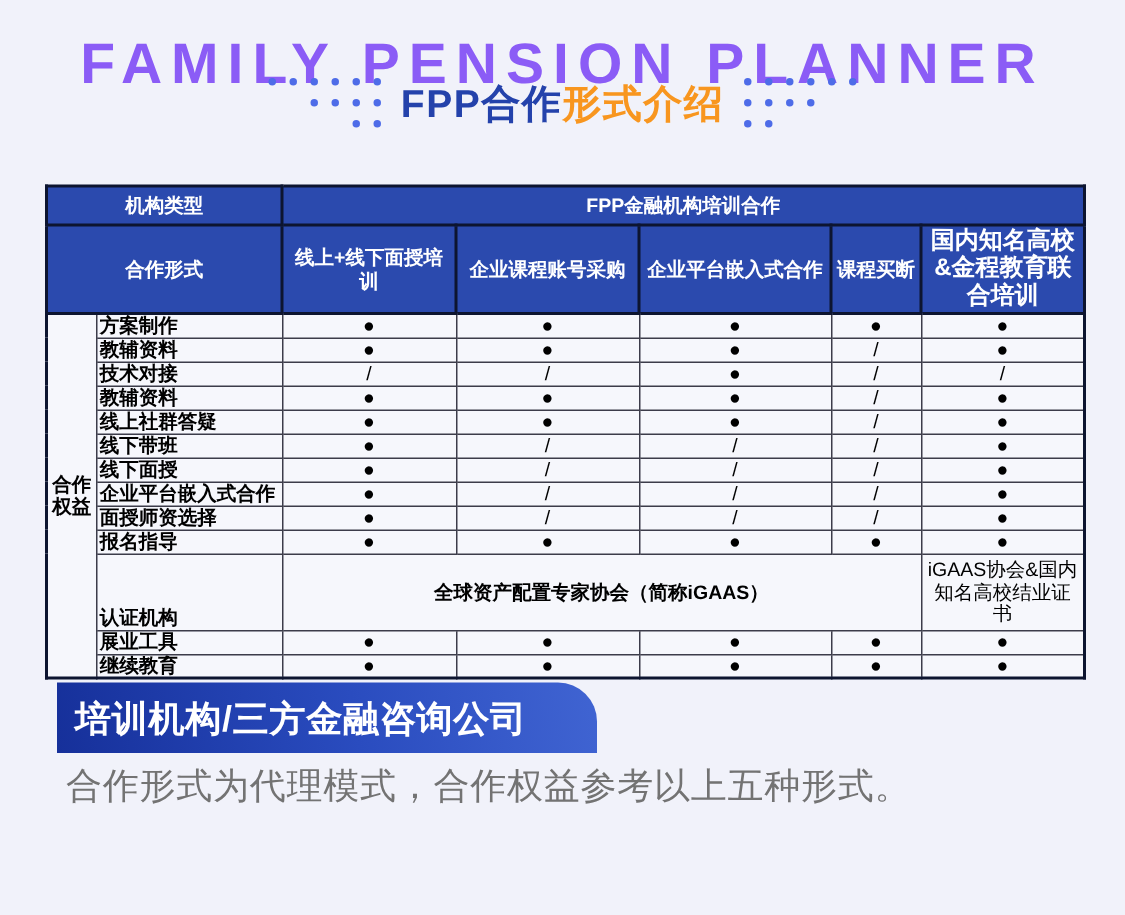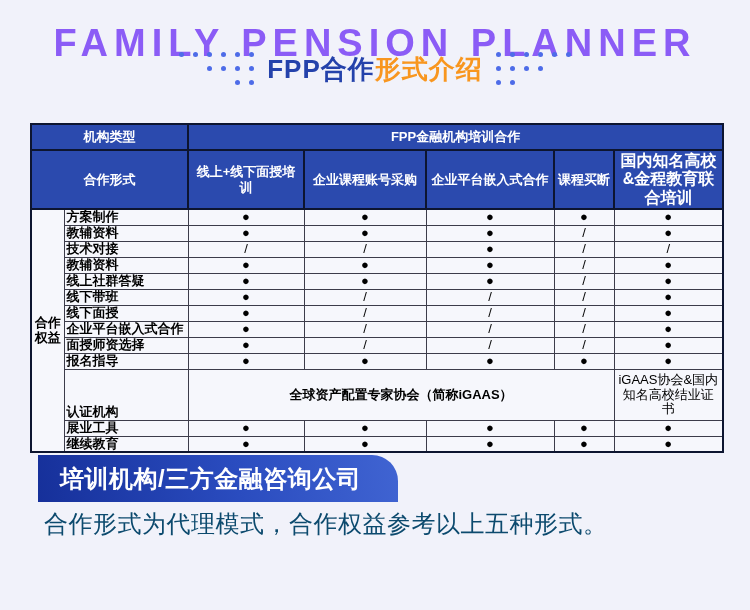--- a/index.html
+++ b/index.html
@@ -53,26 +53,26 @@
   td.rowlabel { text-align:left; padding-left:5px; font-weight:700; white-space:nowrap; overflow:hidden; }
   td.certlabel { vertical-align:bottom; }
   td.sym { text-align:center; font-size:12px; }
   td.certmerge { text-align:center; font-weight:700; }
   td.certlast { text-align:center; font-size:12px; line-height:1.35; padding:2px 3px; }
   
   .badge {
     position:absolute; left:38px; top:455px; width:360px; height:47px;
     background:linear-gradient(80deg,#16309a 0%,#2a4cbf 55%,#4064d2 100%);
     border-radius:0 26px 0 0;
-    display:flex; align-items:center; padding-left:22px;
+    display:flex; align-items:center; padding-left:12px;
     color:#fff; font-size:24px; font-weight:800; letter-spacing:0.5px; white-space:nowrap;
   }
   .note {
     position:absolute; left:44px; top:508px;
-    font-size:24px; color:#0c4a6e; font-weight:500; letter-spacing:0.5px; white-space:nowrap;
+    font-size:24px; color:#737373; font-weight:500; letter-spacing:0.5px; white-space:nowrap;
   }
 </style>
 </head>
 <body>
 
 <div class="watermark">FAMILY PENSION PLANNER</div>
 
 <div class="title-row">
   <div class="dots left">
       <div class="drow">

